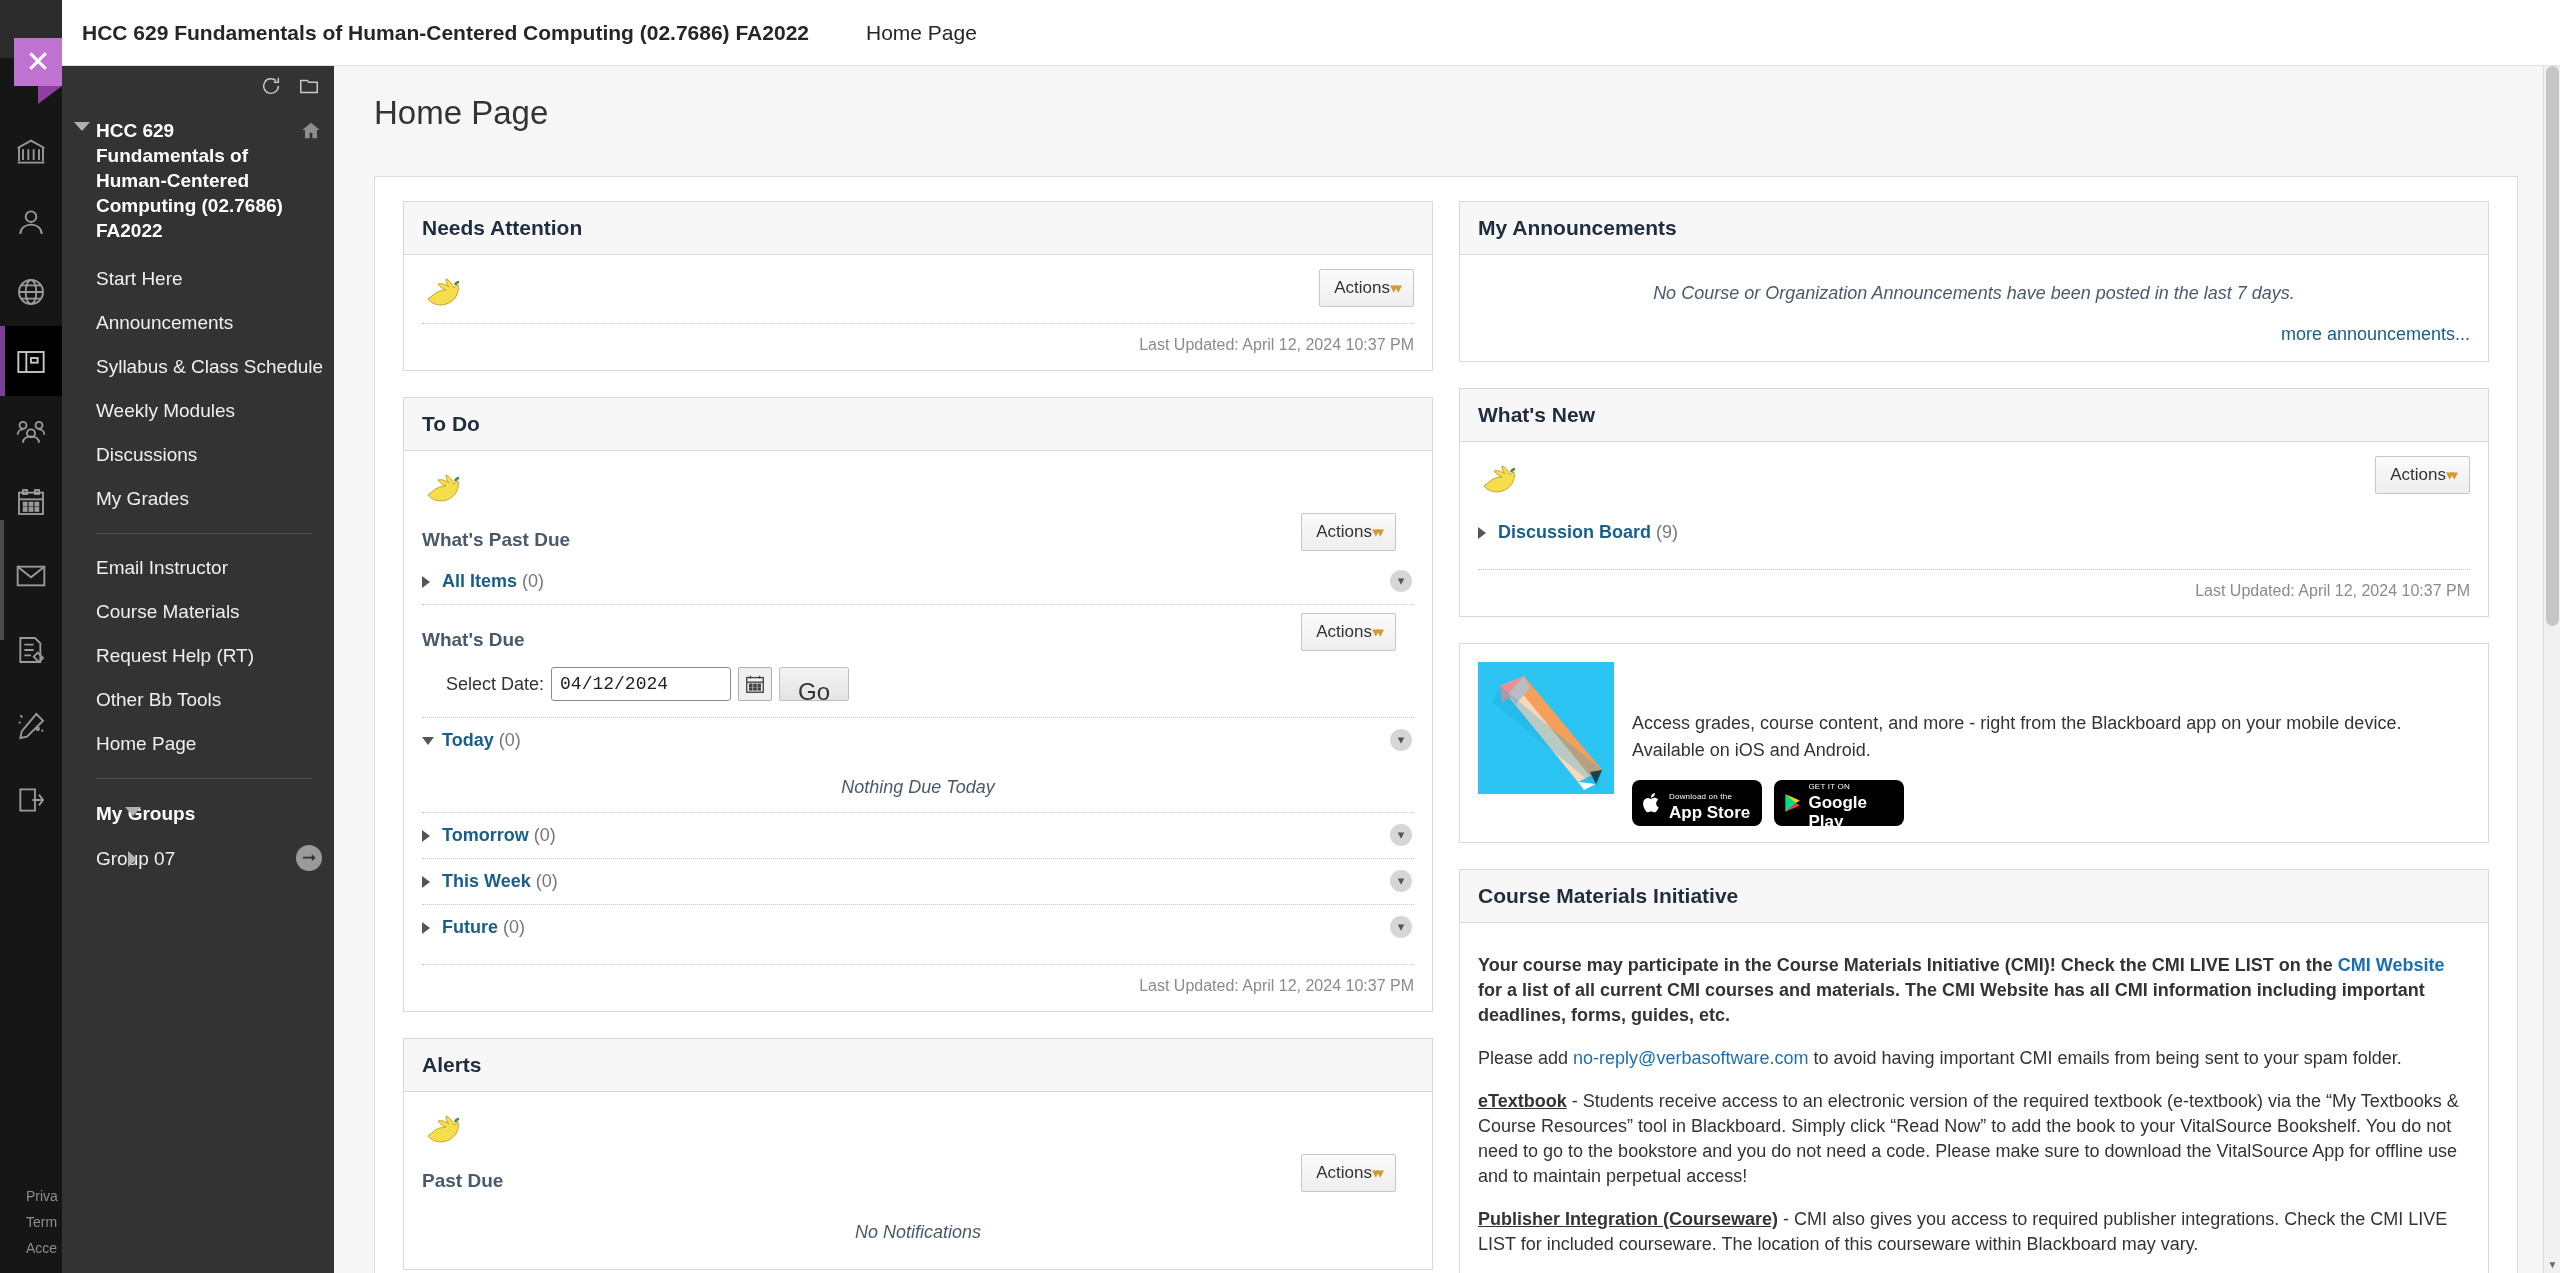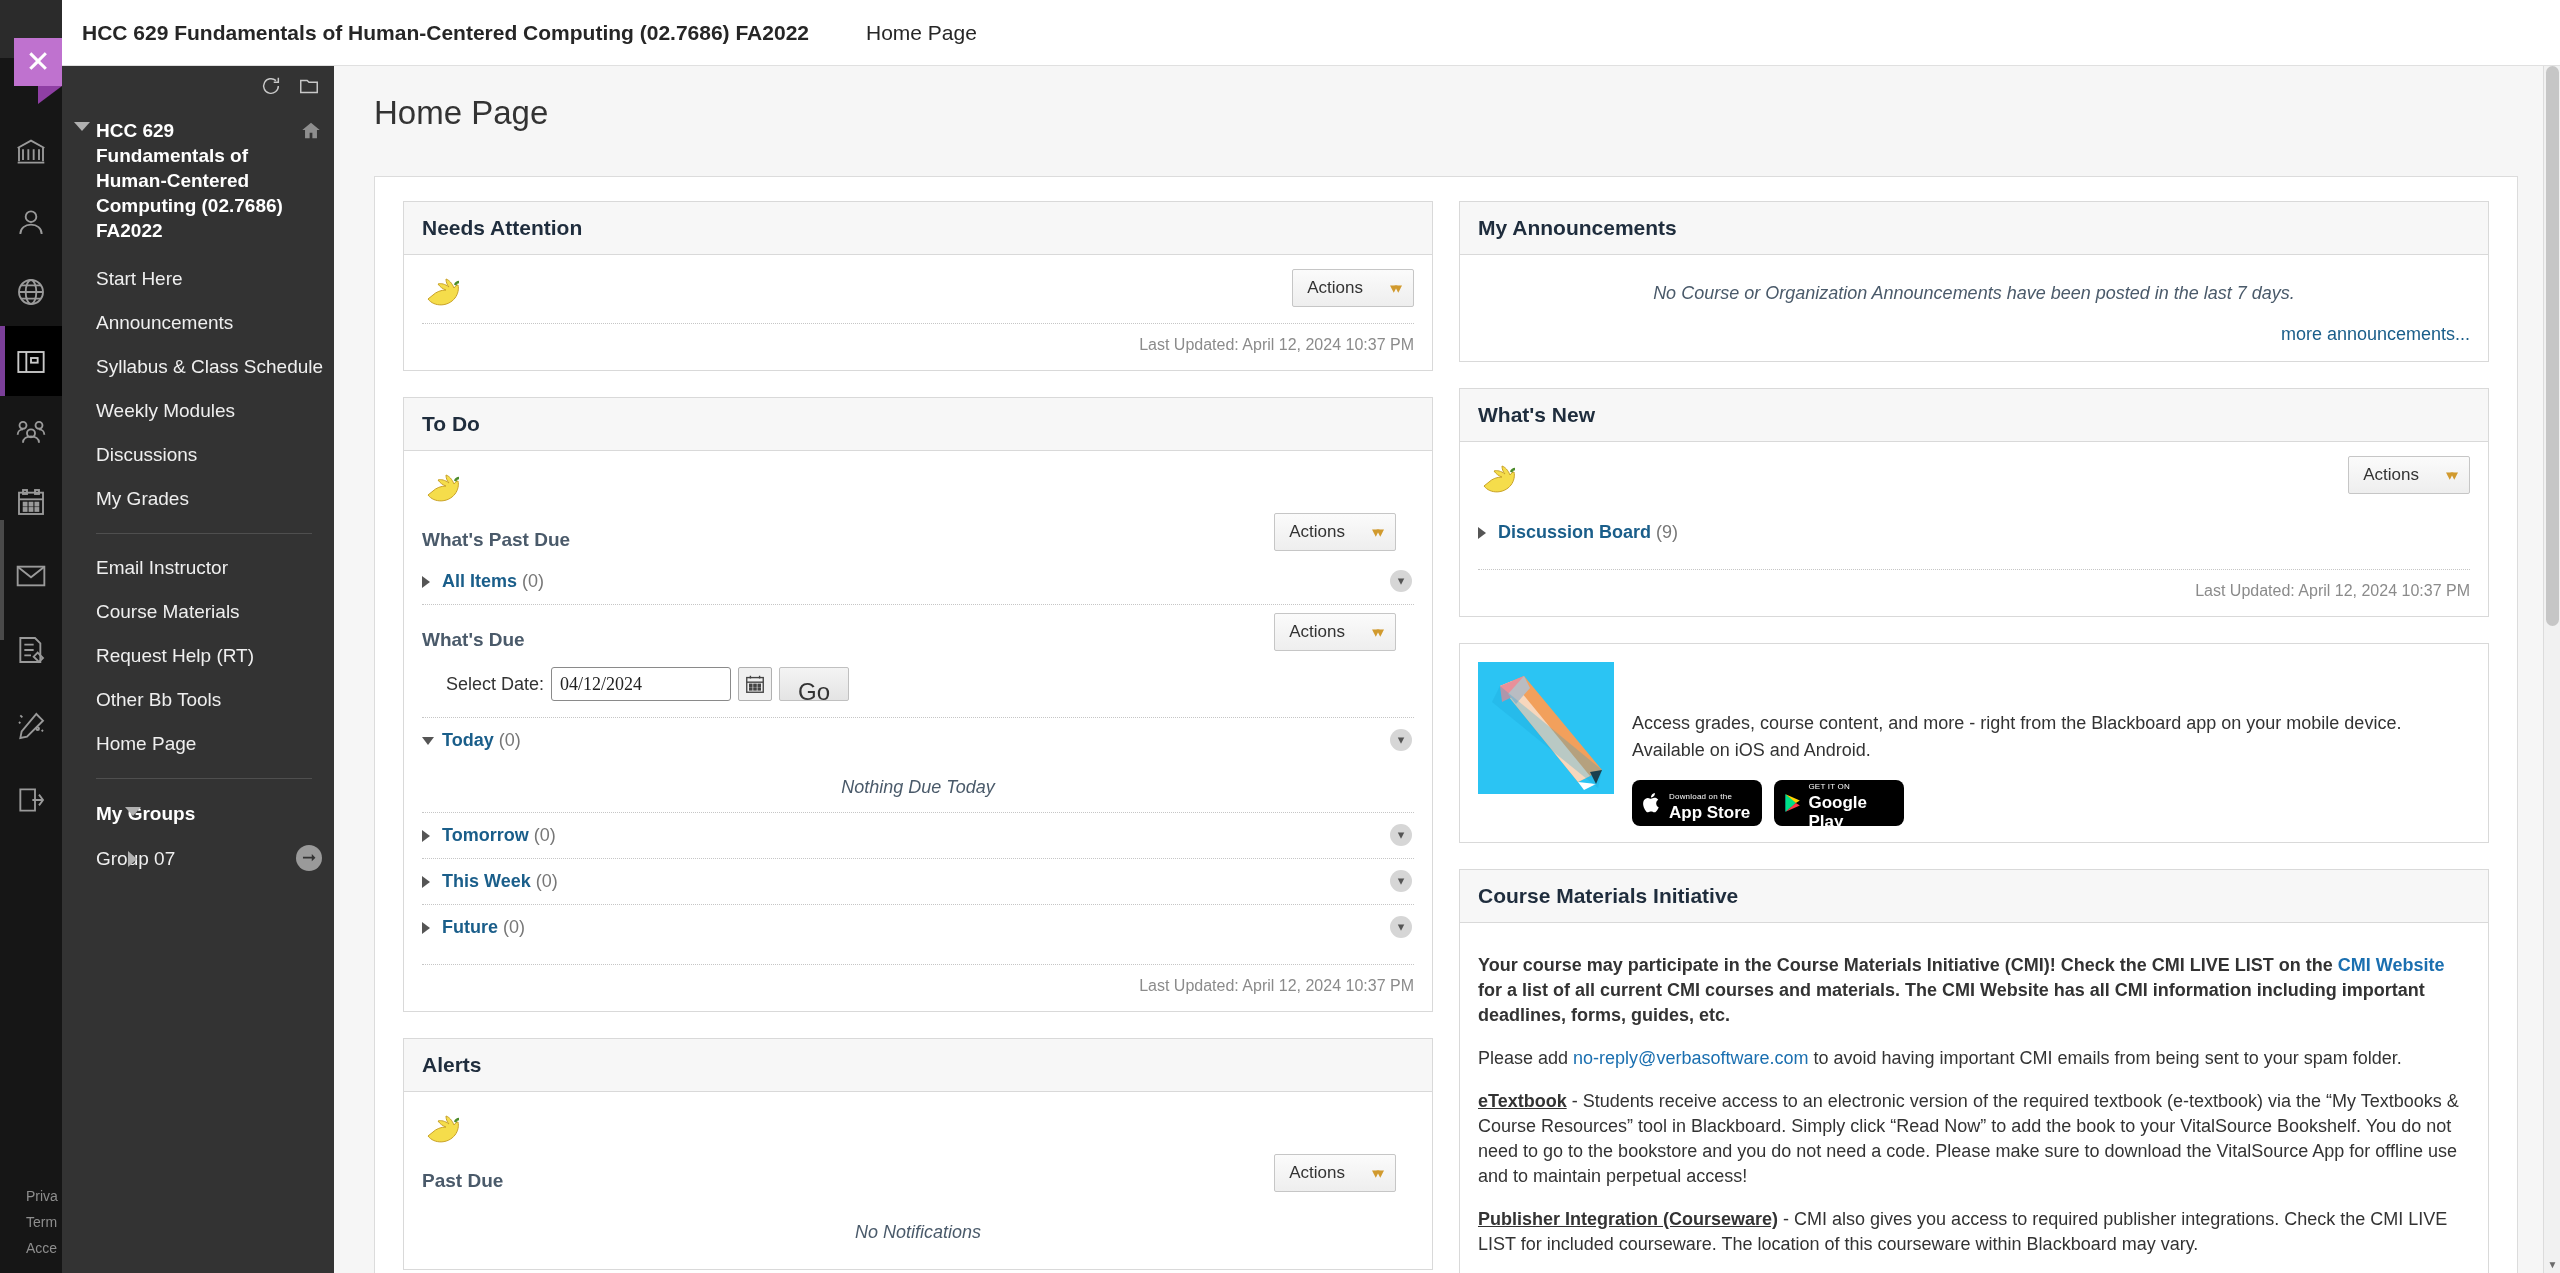--- a/index.html
+++ b/index.html
@@ -160,21 +160,21 @@
     display: block; width: 40px; height: 34px; margin: 6px 0 14px 0;
     position: relative;
   }
   .banana svg { position: absolute; left: 0; top: 0; }
 
   .actions-btn {
     position: absolute; right: 18px;
     background: linear-gradient(#fbfbfb, #eeeeee);
     border: 1px solid #c6c6c6; border-radius: 2px;
     font-size: 17px; color: #333; padding: 8px 14px;
-    display: flex; align-items: center; gap: 27px;
+    display: flex; align-items: center; gap: 0;
     white-space: nowrap;
   }
   .chev { color: #d19a2e; font-size: 15px; letter-spacing: -3px; }
 
   .nonotif {
     text-align: center; font-style: italic; font-size: 18px;
     color: #4a5a6a; padding: 22px 0 10px 0;
   }
   .dotted { border-top: 1px dotted #c6c6c6; margin-top: 14px; }
   .lastupd {
@@ -211,21 +211,21 @@
     text-align: center; font-style: italic; font-size: 18px;
     color: #4a5a6a; padding: 14px 0;
   }
 
   .datebar {
     display: flex; align-items: center; gap: 7px; padding: 8px 0 16px 0; margin-left: 24px;
   }
   .datebar label { font-size: 18px; color: #333; }
   .date-input {
     width: 180px; height: 34px; border: 1px solid #8a8a8a; border-radius: 3px;
-    font-size: 18px; padding: 0 8px; color: #222; font-family: Liberation Serif, serif;
+    font-size: 18px; padding: 0 8px; color: #222; font-family: Liberation Mono, monospace;
     background: #fff;
   }
   .cal-btn {
     width: 34px; height: 34px; border: 1px solid #b0b0b0; background: #f0f0f0;
     display: flex; align-items: center; justify-content: center; border-radius: 2px;
   }
   .go-btn {
     height: 34px; padding: 10px 18px; border: 1px solid #c0c0c0;
     background: linear-gradient(#f4f4f4, #e4e4e4); border-radius: 2px;
     font-size: 24px; color: #333; font-family: inherit;

